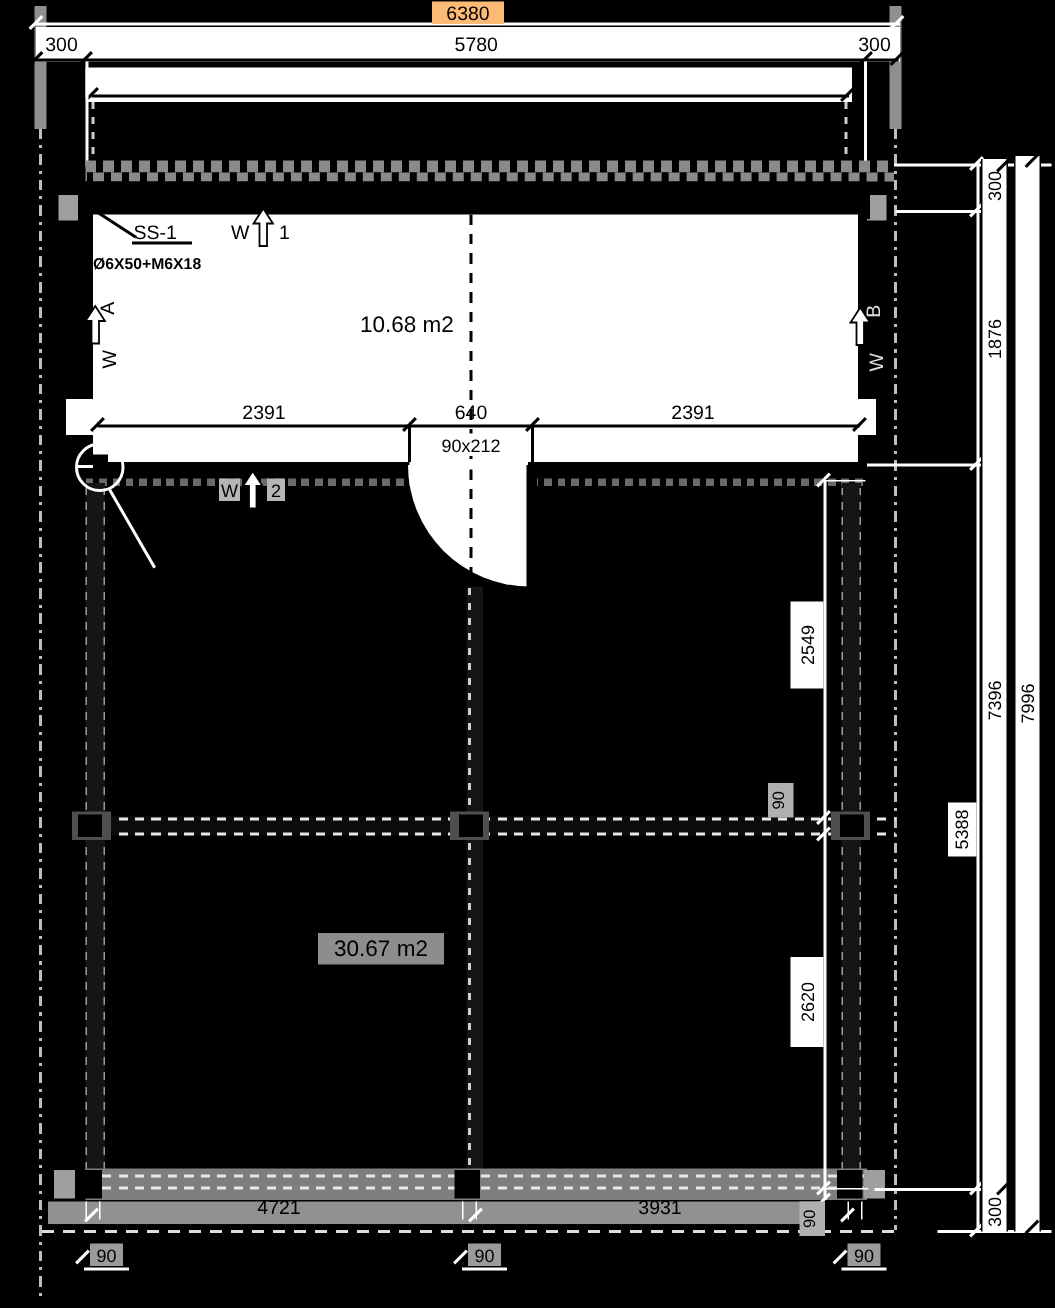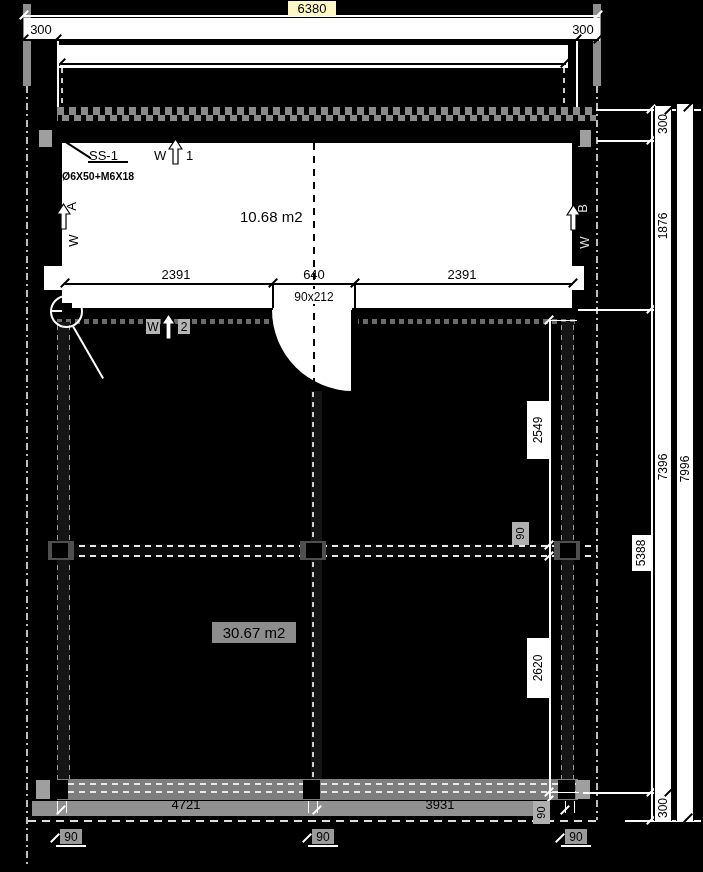--- a/index.html
+++ b/index.html
@@ -21,21 +21,21 @@
   .dashv-w{position:absolute;background:repeating-linear-gradient(180deg,#cfcfcf 0 5px,transparent 5px 10px);}
   .dashv-g{position:absolute;background:repeating-linear-gradient(180deg,#9a9a9a 0 5px,transparent 5px 10px);}
   .dashh-w{position:absolute;background:repeating-linear-gradient(90deg,#e8e8e8 0 6px,transparent 6px 11px);}
   .dashh-w2{position:absolute;background:repeating-linear-gradient(90deg,#ddd 0 8px,transparent 8px 14px);}
   .dashv-b{position:absolute;background:repeating-linear-gradient(180deg,#000 0 7px,transparent 7px 13px);}
   .dashdot{position:absolute;background:repeating-linear-gradient(180deg,#bdbdbd 0 7px,transparent 7px 11px,#bdbdbd 11px 13px,transparent 13px 17px);}
   .hatch{position:absolute;background:repeating-linear-gradient(90deg,#8a8a8a 0 7px,#000 7px 12px);}
   .hatch2{position:absolute;background:repeating-linear-gradient(90deg,#6a6a6a 0 5px,transparent 5px 9px);}
   .vlab{position:absolute;display:flex;align-items:center;justify-content:center;}
   .rot{transform:rotate(-90deg);}
-  .gbox{position:absolute;background:#fef9c3;display:flex;align-items:center;justify-content:center;}
+  .gbox{position:absolute;background:#fdba74;display:flex;align-items:center;justify-content:center;}
   .mbox{position:absolute;background:#b5b5b5;display:flex;align-items:center;justify-content:center;}
   .post{position:absolute;background:#000;}
   .gpost{position:absolute;background:#9f9f9f;}
   .col{position:absolute;background:#151515;}
   svg{display:block;}
 </style>
 </head>
 <body>
 
 <div id="canvas">
@@ -48,20 +48,23 @@
   <div class="wl" style="left:24px;top:15px;width:576px;height:1.5px;"></div>
   <div class="tk w" style="left:23px;top:9px;"></div>
   <div class="tk w" style="left:597px;top:9px;"></div>
   <div class="gbox ctr" style="left:288px;top:1px;width:48px;height:15px;">
     <span class="t13">6380</span>
   </div>
 
   <div class="band" style="left:24px;top:18px;width:576px;height:23px;"></div>
   <div class="abs ctr" style="left:24px;top:19px;width:34px;height:20px;">
     <span class="t13">300</span>
+  </div>
+  <div class="abs ctr" style="left:58px;top:19px;width:519px;height:20px;">
+    <span class="t13">5780</span>
   </div>
   <div class="abs ctr" style="left:566px;top:19px;width:34px;height:20px;">
     <span class="t13">300</span>
   </div>
   <div class="bl" style="left:24px;top:39px;width:575px;height:1.5px;"></div>
   <div class="tk b" style="left:23px;top:33px;"></div>
   <div class="tk b" style="left:56px;top:33px;"></div>
   <div class="tk b" style="left:576px;top:33px;"></div>
   <div class="tk b" style="left:597px;top:33px;"></div>
 

